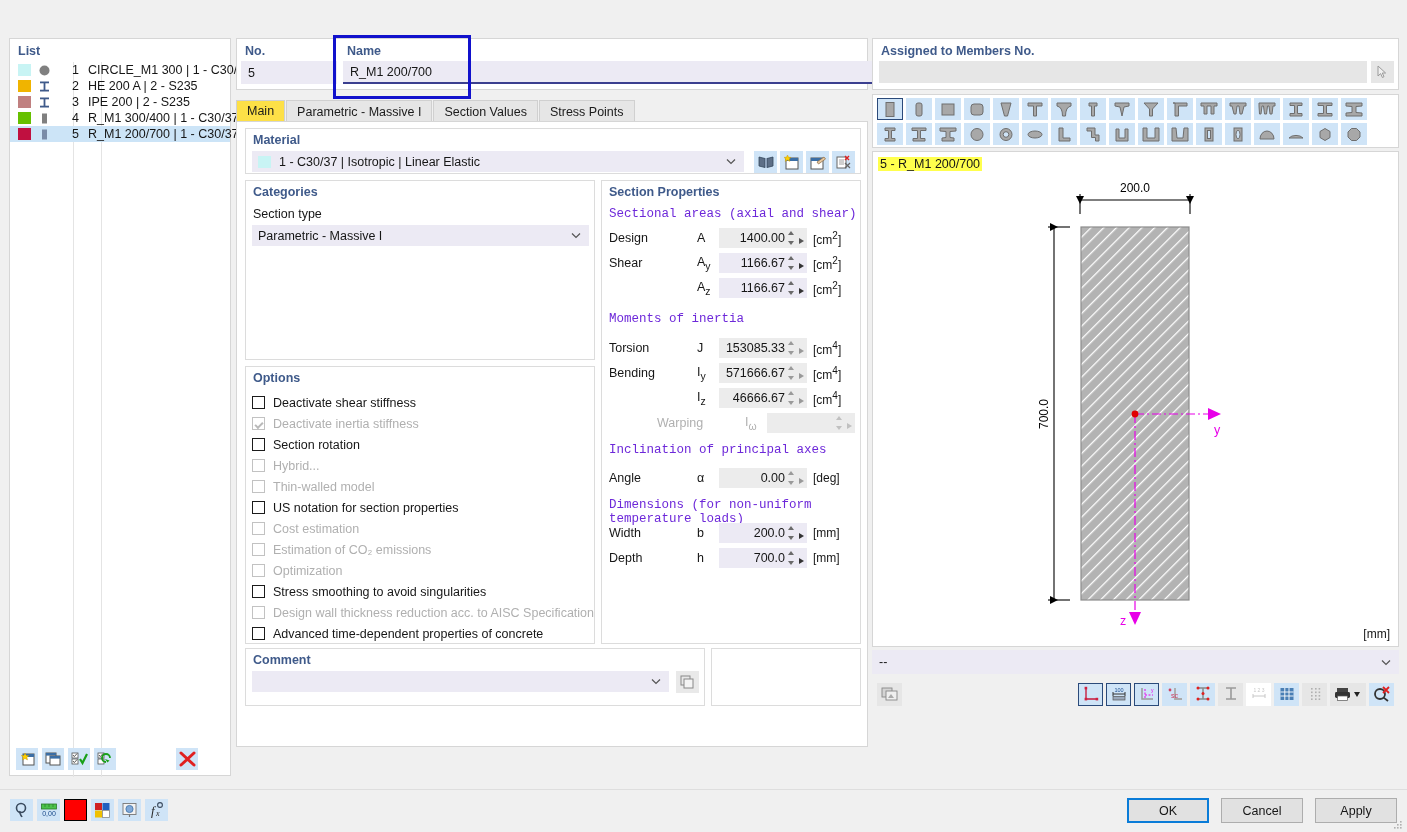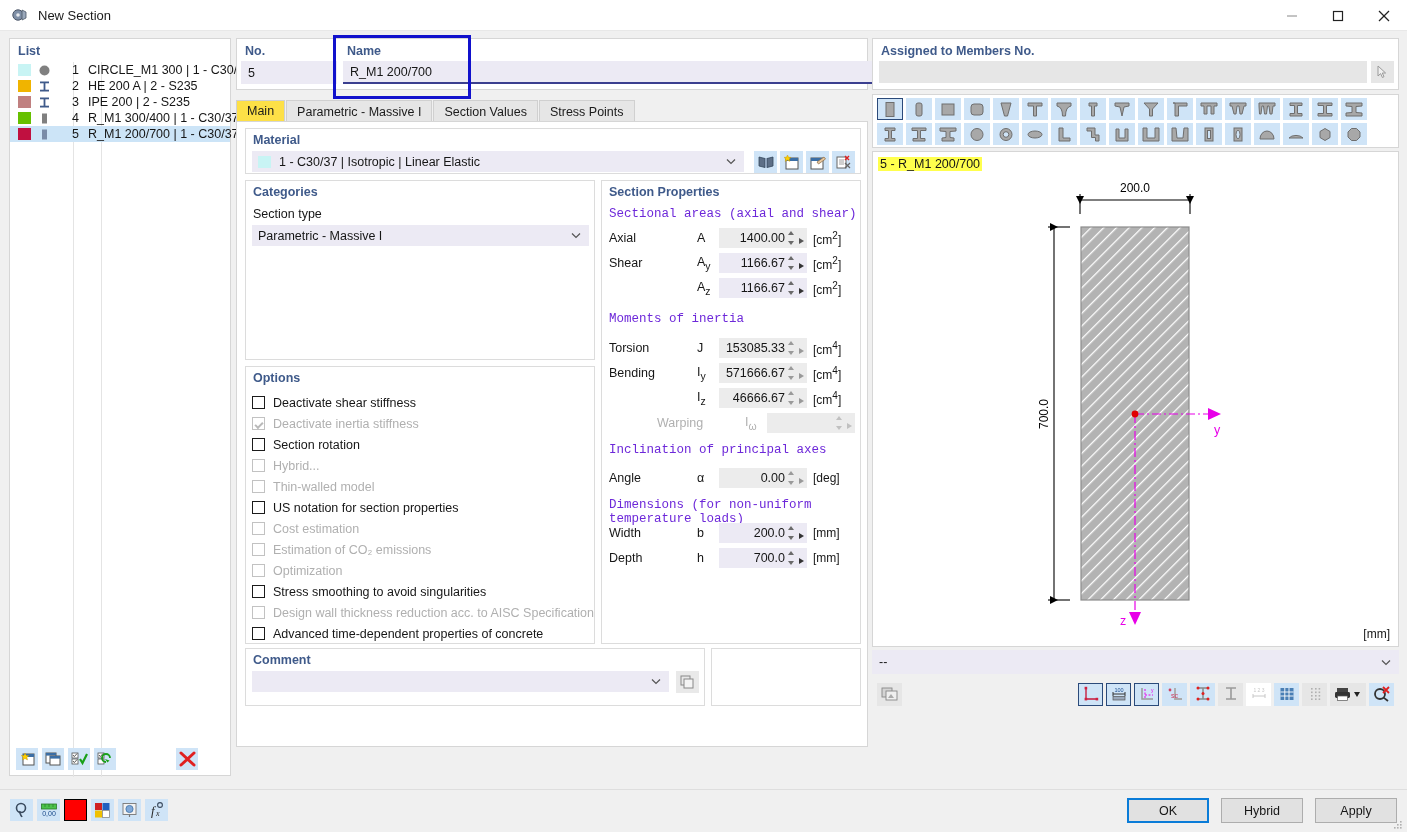--- a/index.html
+++ b/index.html
@@ -164,48 +164,20 @@
     display:flex; align-items:center; justify-content:center; font-size:12.5px;
   }
   .dlg-btn.default { border:2px solid #0a7cd8; }
   .grip { position:absolute; right:4px; bottom:3px; width:10px; height:10px; }
 </style>
 </head>
 <body>
 
 <div class="window">
 
-  <div class="titlebar">
-    <div class="title-icon">
-      <svg width="18" height="18" viewBox="0 0 18 18">
-        <circle cx="7" cy="9" r="5.2" fill="#7f8fa6" stroke="#4a5566" stroke-width="1"></circle>
-        <circle cx="7" cy="9" r="1.8" fill="#e6e9ee"></circle>
-        <path d="M11 4 L15 6 L15 12 L11 14 Z" fill="#9aa8bb" stroke="#4a5566" stroke-width="0.8"></path>
-      </svg>
-    </div>
-    <div class="title-text">New Section</div>
-    <div class="win-btns">
-      <div class="win-btn">
-        <svg width="12" height="12" viewBox="0 0 12 12">
-            <line x1="1" y1="6" x2="11" y2="6" stroke="#888" stroke-width="1"></line>
-          </svg>
-      </div>
-      <div class="win-btn">
-        <svg width="12" height="12" viewBox="0 0 12 12">
-            <rect x="1.5" y="1.5" width="9" height="9" fill="none" stroke="#222" stroke-width="1.2"></rect>
-          </svg>
-      </div>
-      <div class="win-btn close">
-        <svg width="12" height="12" viewBox="0 0 12 12">
-            <line x1="1" y1="1" x2="11" y2="11" stroke="#222" stroke-width="1.2"></line>
-            <line x1="11" y1="1" x2="1" y2="11" stroke="#222" stroke-width="1.2"></line>
-          </svg>
-      </div>
-    </div>
-  </div>
 
   <div class="body-area">
 
     <div class="list-panel">
       <div class="panel-title list-title">List</div>
       <div class="list-vline1"></div>
       <div class="list-vline2"></div>
       <div class="list-rows">
 
         <div class="list-row">
@@ -458,21 +430,21 @@
             </div>
           </div>
         </div>
 
         <div class="grp prop-grp">
           <div class="gt">Section Properties</div>
 
           <div class="sub-h" style="left:7px; top:26px;">Sectional areas (axial and shear)</div>
 
           <div class="prop-row" style="left:7px; top:47px;">
-            <span class="pr-name">Axial</span>
+            <span class="pr-name">Design</span>
             <span class="pr-sym">A</span>
             <span class="spin">
               <span>1400.00</span>
               <span class="arrows">
                 <svg width="8" height="7" viewBox="0 0 8 7">
                     <path d="M4 1 L7 5 L1 5 Z" fill="#6a6a6a"></path>
                   </svg>
                 <svg width="8" height="7" viewBox="0 0 8 7">
                     <path d="M4 6 L1 2 L7 2 Z" fill="#6a6a6a"></path>
                   </svg>
@@ -1082,21 +1054,21 @@
       <div class="fbtn">
         <svg width="17" height="16" viewBox="0 0 17 16">
           <text x="3" y="13" font-size="13" font-style="italic" fill="#2a2a2a" font-family="Liberation Serif, serif">f</text>
           <text x="8" y="14" font-size="8" font-style="italic" fill="#2a2a2a" font-family="Liberation Serif, serif">x</text>
           <circle cx="12" cy="3" r="2.4" fill="none" stroke="#3a4a5e" stroke-width="1.1"></circle>
         </svg>
       </div>
     </div>
     <div class="foot-right">
       <div class="dlg-btn default">OK</div>
-      <div class="dlg-btn">Hybrid</div>
+      <div class="dlg-btn">Cancel</div>
       <div class="dlg-btn">Apply</div>
     </div>
     <div class="grip">
       <svg width="10" height="10" viewBox="0 0 10 10">
         <g fill="#b0b0b0">
           <rect x="7" y="1" width="1.6" height="1.6"></rect>
           <rect x="4" y="4" width="1.6" height="1.6"></rect>
             <rect x="7" y="4" width="1.6" height="1.6"></rect>
           <rect x="1" y="7" width="1.6" height="1.6"></rect>
             <rect x="4" y="7" width="1.6" height="1.6"></rect>

